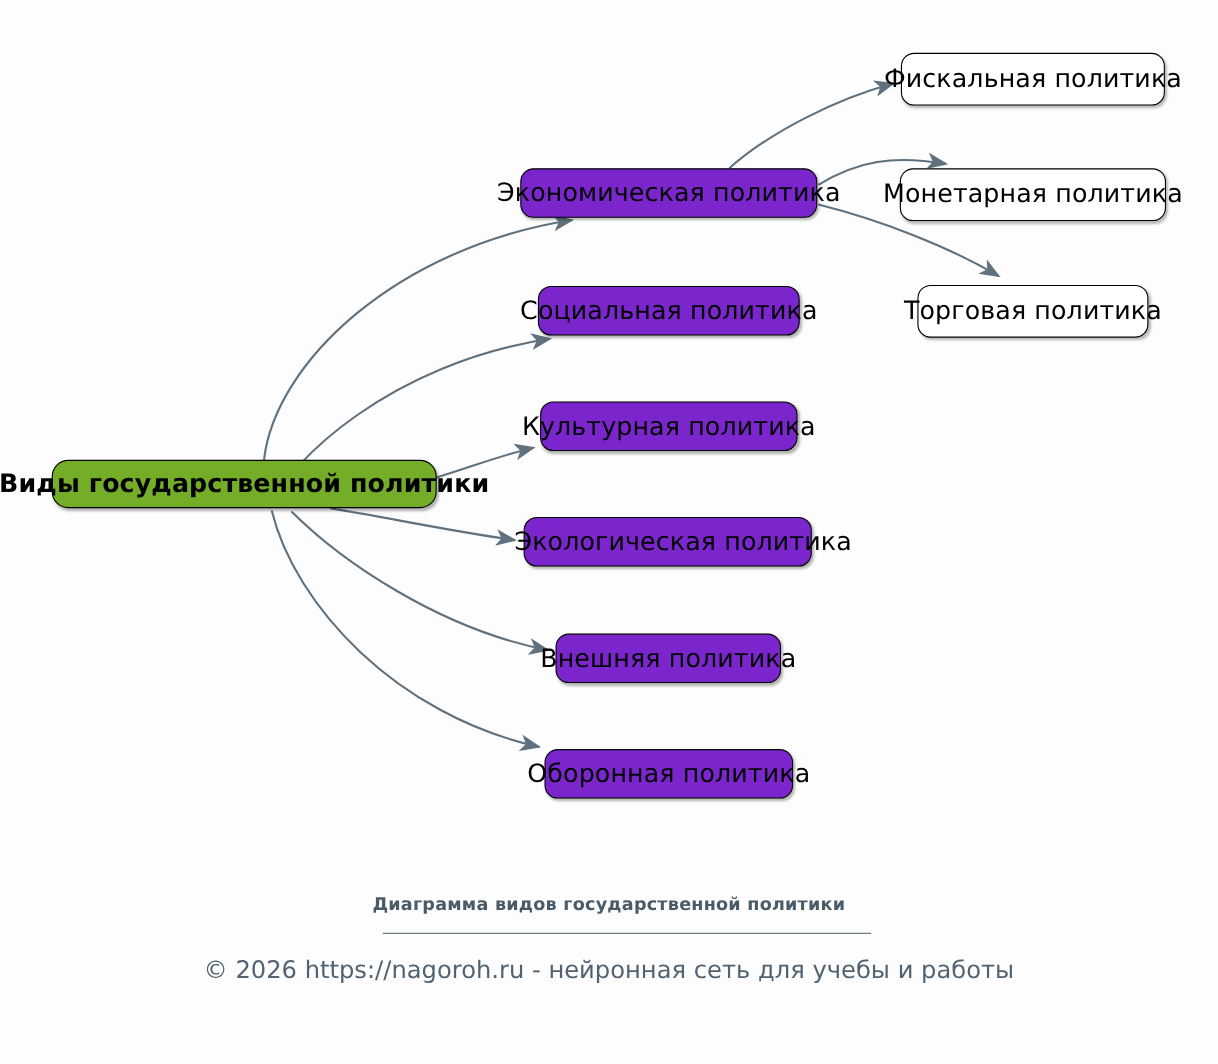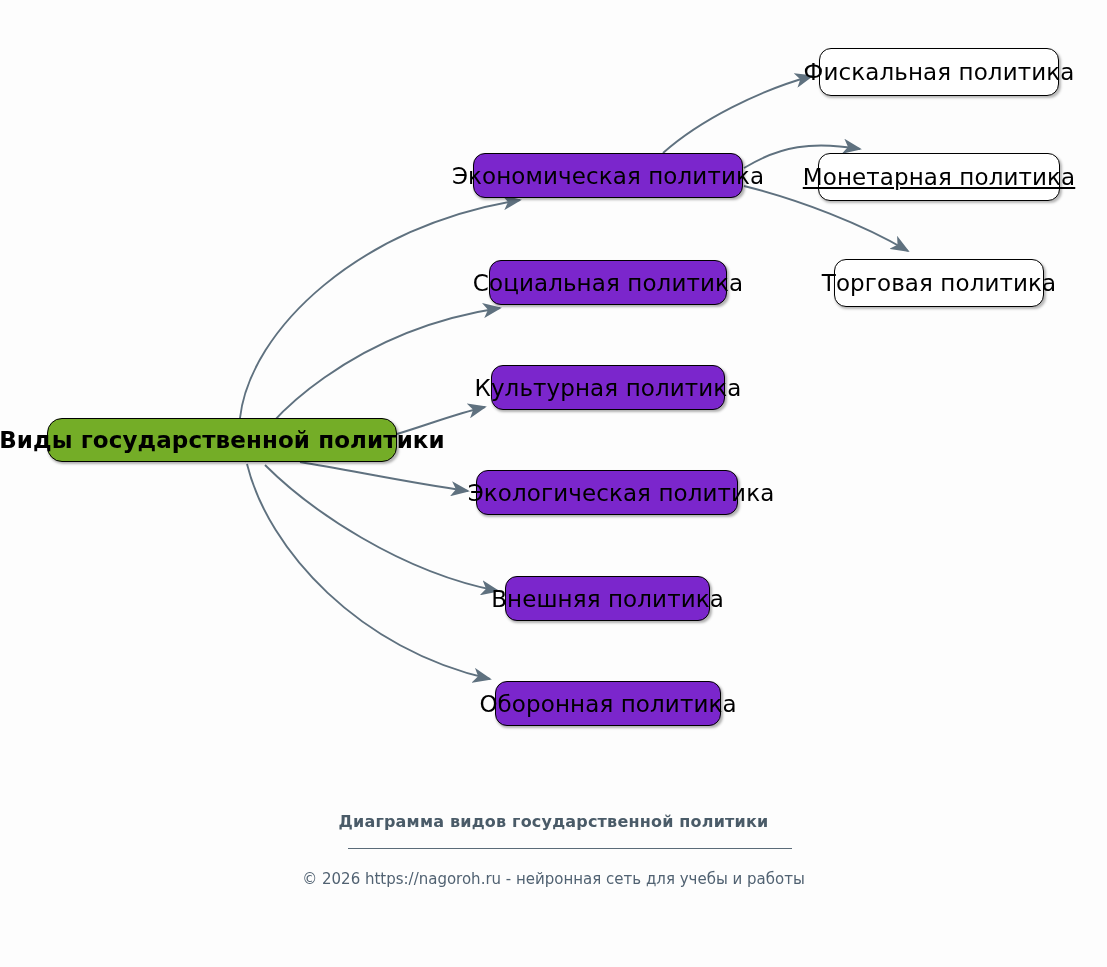--- a/index.html
+++ b/index.html
@@ -66,21 +66,21 @@
     width: 444px;
     height: 1px;
     background: #5b6b78;
   }
   #copyright {
     position: absolute;
     left: 0;
     top: 870px;
     width: 1107px;
     text-align: center;
-    font-size: 15px;
+    font-size: 22px;
     color: #516272;
   }
 </style>
 </head>
 <body>
 
 <div id="canvas">
 
   <svg id="edges" viewBox="0 0 1107 967">
     <defs>
@@ -120,21 +120,21 @@
   <div class="node mid" style="left:505px; top:576px; width:205px; height:45px;">
     <span>Внешняя политика</span>
   </div>
   <div class="node mid" style="left:495px; top:681px; width:226px; height:45px;">
     <span>Оборонная политика</span>
   </div>
 
   <div class="node leaf" style="left:819px; top:48px; width:240px; height:48px;">
     <span>Фискальная политика</span>
   </div>
-  <div class="node leaf" style="left:818px; top:153px; width:242px; height:48px;text-decoration:underline;">
+  <div class="node leaf" style="left:818px; top:153px; width:242px; height:48px;">
     <span>Монетарная политика</span>
   </div>
   <div class="node leaf" style="left:834px; top:259px; width:210px; height:48px;">
     <span>Торговая политика</span>
   </div>
 
   <div id="diagram-title">Диаграмма видов государственной политики</div>
   <div id="title-divider"></div>
   <div id="copyright">© 2026 https://nagoroh.ru - нейронная сеть для учебы и работы</div>
 

